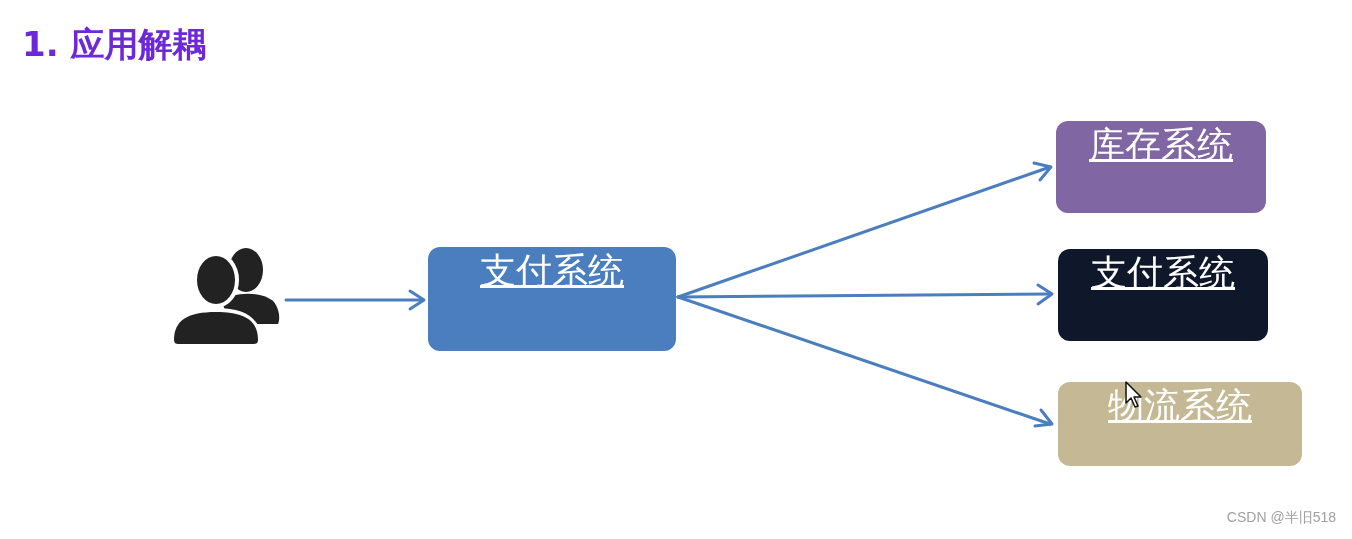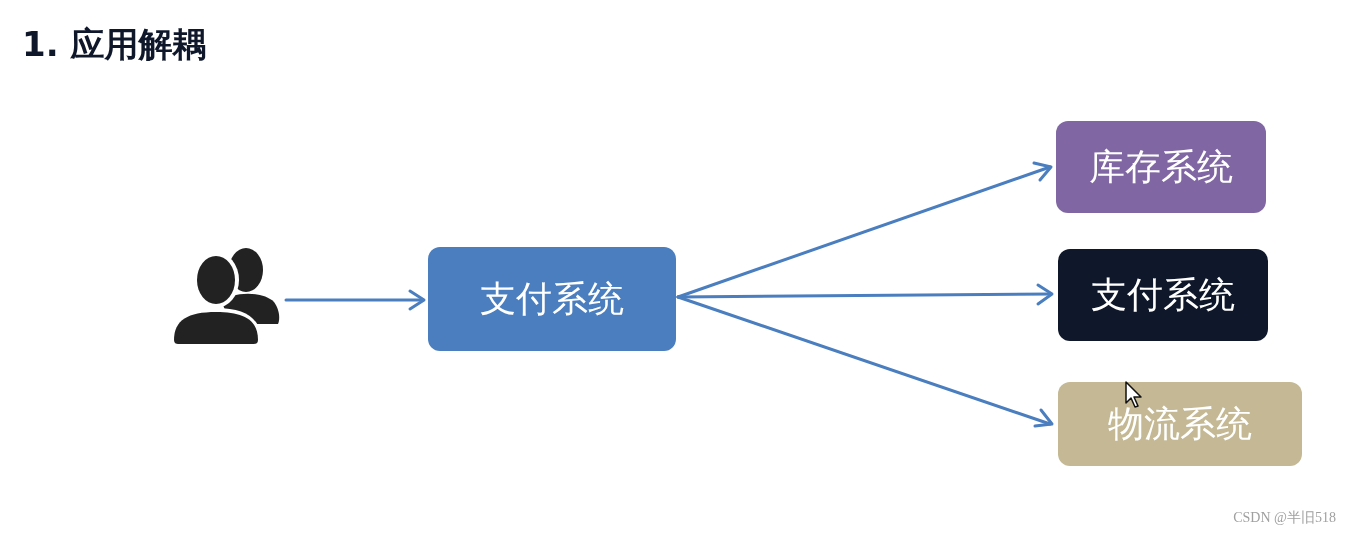--- a/index.html
+++ b/index.html
@@ -1,26 +1,26 @@
 <!DOCTYPE html>
 <html><head>
 <meta charset="utf-8">
 <style>
   html, body { margin:0; padding:0; background:#ffffff; }
   body { width:1352px; height:539px; position:relative; overflow:hidden; font-family:"DejaVu Sans", sans-serif; }
-  .title { position:absolute; left:22px; top:22px; font-size:34px; font-weight:bold; color:#0f172a; letter-spacing:0px; }
-  .box { position:absolute; border-radius:12px; display:flex; align-items:center; justify-content:center; color:#ffffff; font-size:36px; }
+  .title { position:absolute; left:22px; top:22px; font-size:34px; font-weight:bold; color:#6d28d9; letter-spacing:0px; }
+  .box { position:absolute; border-radius:12px; display:flex; align-items:flex-start; justify-content:center; color:#ffffff; font-size:36px;text-decoration:underline; }
   .box span { letter-spacing:0px; }
   #order { left:428px; top:247px; width:248px; height:104px; background:#4a7ebf; }
   #inv { left:1056px; top:121px; width:210px; height:92px; background:#8067a3; }
   #pay { left:1058px; top:249px; width:210px; height:92px; background:#0f172a; }
   #log { left:1058px; top:382px; width:244px; height:84px; background:#c4b994; }
   svg.lines { position:absolute; left:0; top:0; }
   .users { position:absolute; left:170px; top:240px; }
-  .watermark { position:absolute; right:16px; bottom:12px; font-size:14px; color:#a0a0a0; font-family:Liberation Serif, serif; }
+  .watermark { position:absolute; right:16px; bottom:12px; font-size:14px; color:#a0a0a0; font-family:Liberation Sans, sans-serif; }
   .cursor { position:absolute; left:1125px; top:381px; }
 </style>
 </head>
 <body>
 
 <div class="title">1. 应用解耦</div>
 
 <svg class="lines" width="1352" height="539">
   <g stroke="#4a7ebf" stroke-width="3" fill="none" stroke-linecap="round" stroke-linejoin="round">
 

